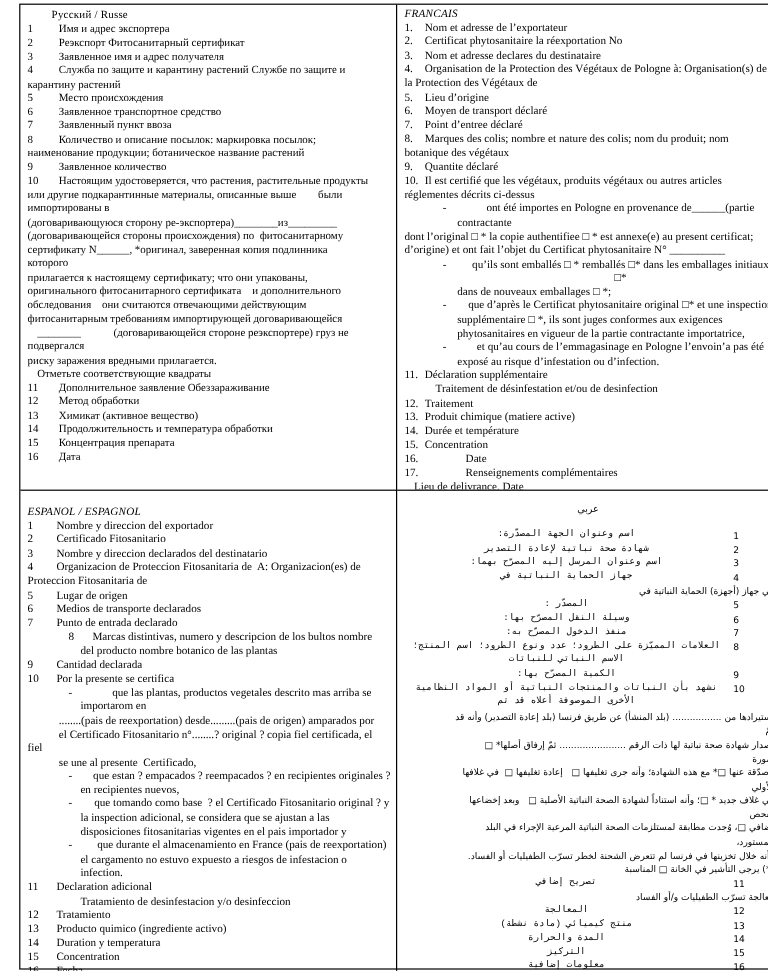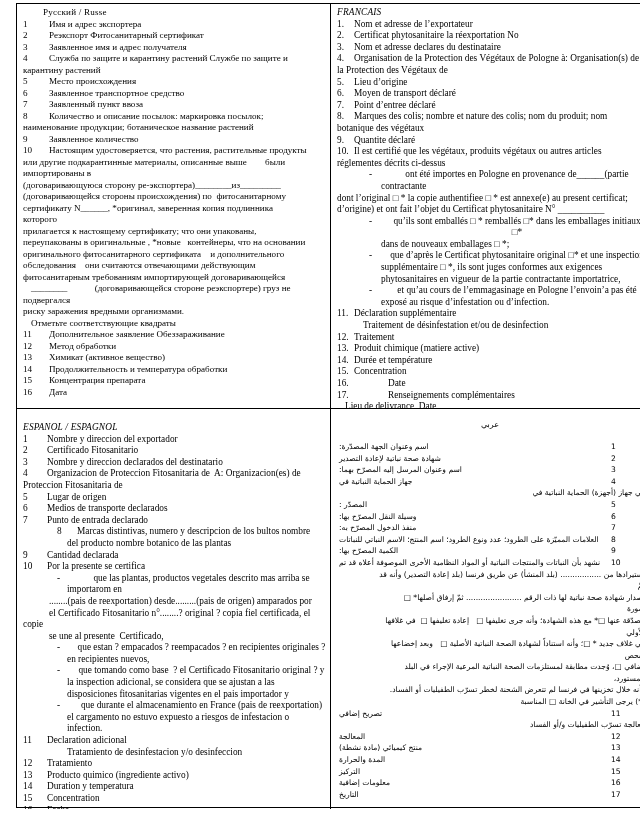--- a/index.html
+++ b/index.html
@@ -134,23 +134,24 @@
   .ar-item .ar-num {
     flex: 0 0 auto;
     width: 40px;
     text-align: left;
     direction: ltr;
     padding-left: 6px;
     box-sizing: border-box;
   }
   .ar-item .ar-txt {
     flex: 1 1 auto;
-    text-align: left;
+    text-align: center;
     padding-left: 4px;
     white-space: pre-wrap;
+    font-family: Liberation Mono, monospace;
   }
   .ar-para {
     font-size: 7.6px;
     line-height: 11.6px;
     text-align: right;
     margin: 0;
     padding-left: 44px;
     white-space: pre-wrap;
   }
   .ar-sign {
@@ -217,28 +218,27 @@
         <span class="txt">Настоящим удостоверяется, что растения, растительные продукты</span>
       </div>
 
       <div class="para">или другие подкарантинные материалы, описанные выше        были</div>
       <div class="para">импортированы в</div>
       <div class="para">(договаривающуюся сторону ре-экспортера)________из_________</div>
       <div class="para">(договаривающейся стороны происхождения) по  фитосанитарному</div>
       <div class="para">сертификату N______, *оригинал, заверенная копия подлинника</div>
       <div class="para">которого</div>
       <div class="para">прилагается к настоящему сертификату; что они упакованы,</div>
-      <div class="para">переупакованы в оригинальные , *новые   контейнеры, что на основании</div>
       <div class="para">оригинального фитосанитарного сертификата    и дополнительного</div>
       <div class="para">обследования    они считаются отвечающими действующим</div>
       <div class="para">фитосанитарным требованиям импортирующей договаривающейся</div>
 
       <div class="para ind1">________            (договаривающейся стороне реэкспортере) груз не</div>
       <div class="para">подвергался</div>
-      <div class="para">риску заражения вредными организмами.</div>
+      <div class="para">риску заражения вредными прилагается.</div>
       <div class="para ind1">Отметьте соответствующие квадраты</div>
 
       <div class="item">
         <span class="num">11</span>
         <span class="txt">Дополнительное заявление Обеззараживание</span>
       </div>
       <div class="item">
         <span class="num">12</span>
         <span class="txt">Метод обработки</span>
       </div>
@@ -421,21 +421,21 @@
         <span class="txt">Por la presente se certifica</span>
       </div>
 
       <div class="bullet">
         <span class="dash">-</span>
         <span class="btxt">que las plantas, productos vegetales descrito mas arriba se</span>
       </div>
       <div class="para ind3">importarom en</div>
       <div class="para ind2">........(pais de reexportation) desde.........(pais de origen) amparados por</div>
       <div class="para ind2">el Certificado Fitosanitario n°........? original ? copia fiel certificada, el</div>
-      <div class="para">copie</div>
+      <div class="para">fiel</div>
       <div class="para ind2">se une al presente  Certificado,</div>
 
       <div class="bullet">
         <span class="dash">-</span>
         <span class="btxt">que estan ? empacados ? reempacados ? en recipientes originales ?</span>
       </div>
       <div class="para ind3">en recipientes nuevos,</div>
 
       <div class="bullet">
         <span class="dash">-</span>

